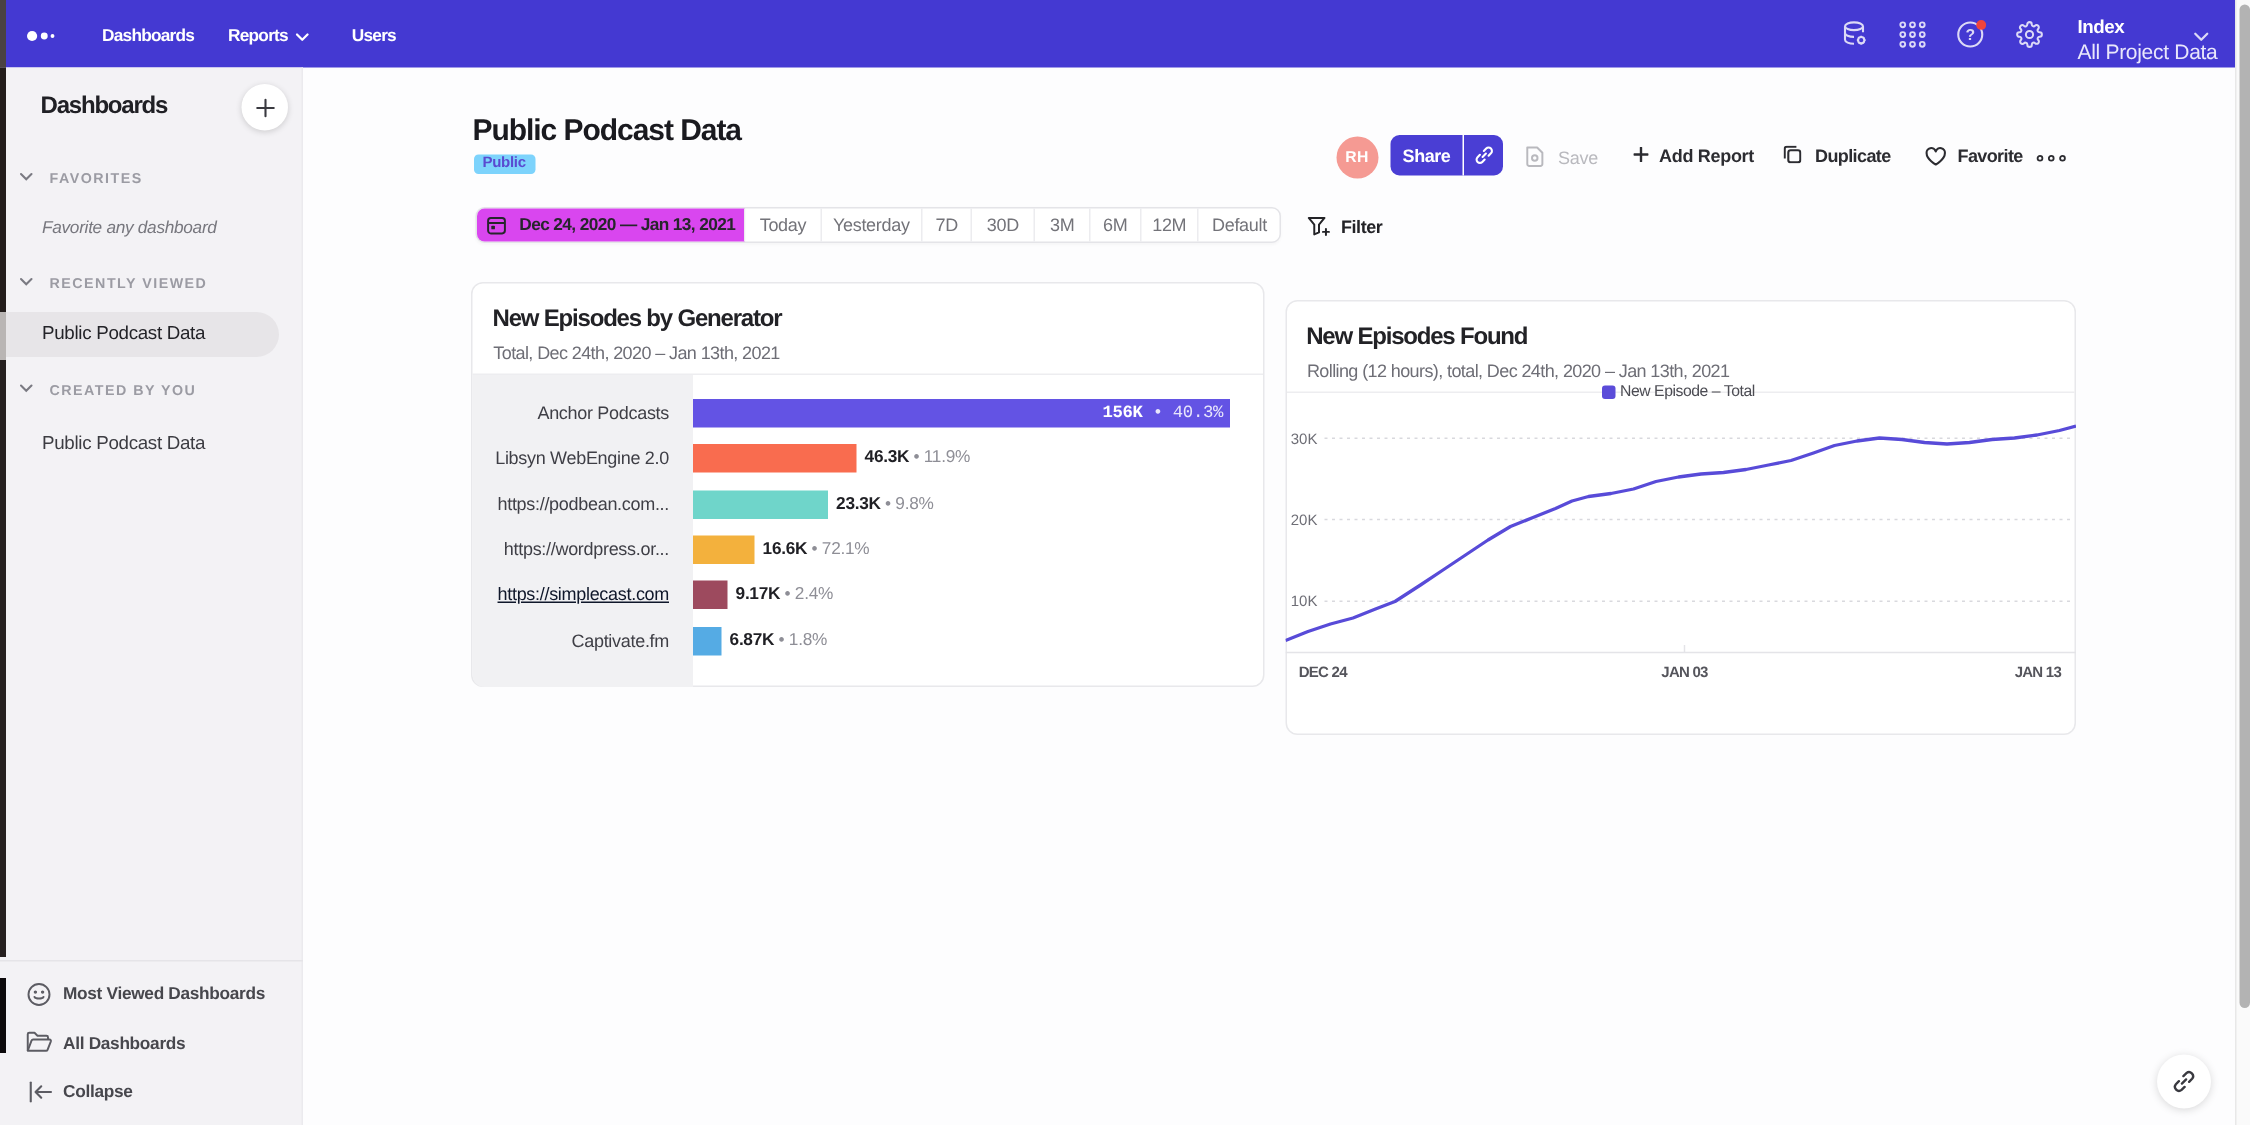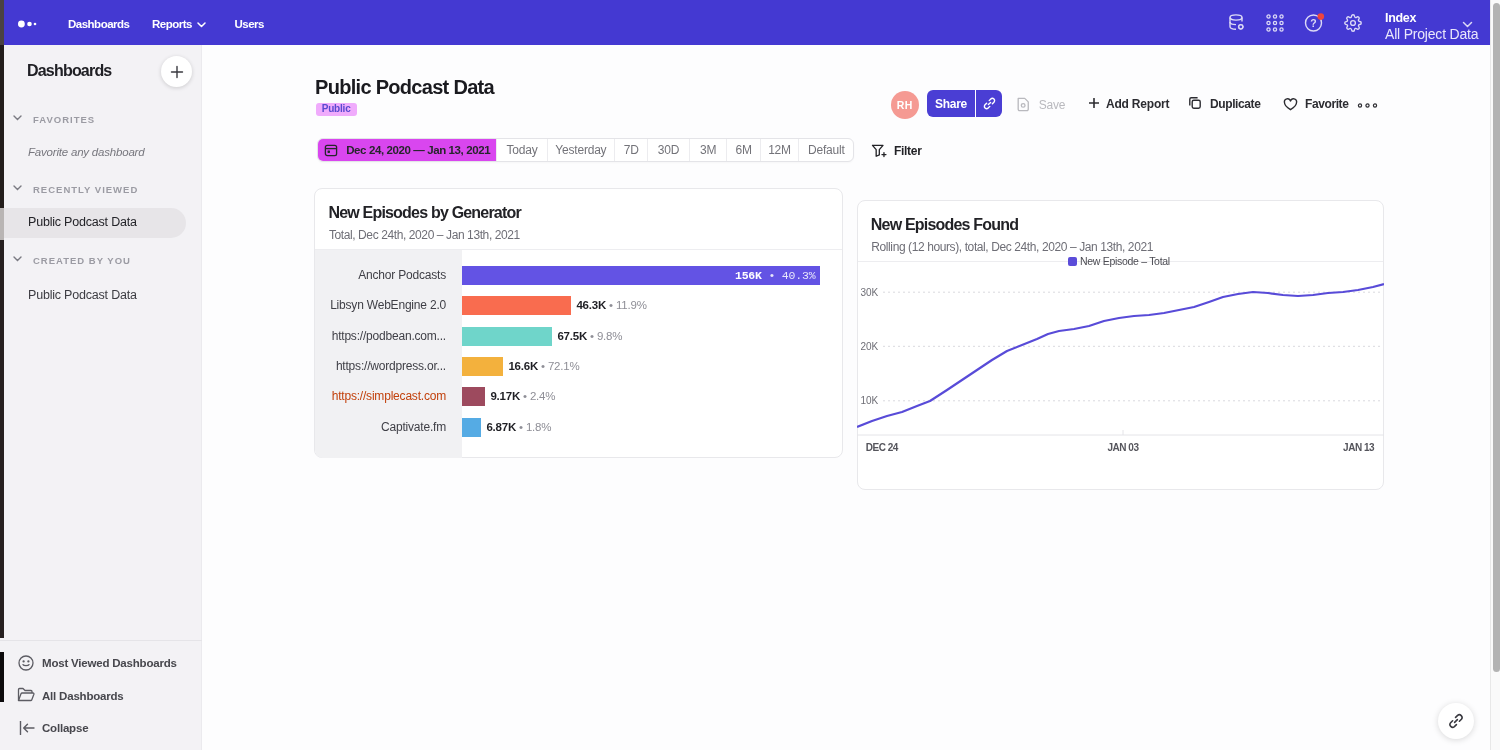--- a/index.html
+++ b/index.html
@@ -127,21 +127,21 @@
   </svg>
   <div class="abs" style="left:42px; top:645px; font-size:11.5px; font-weight:bold; letter-spacing:-0.2px; color:#47474d;">All Dashboards</div>
   <svg class="abs" style="left:19px; top:676px;" width="16" height="14" viewBox="0 0 16 14" fill="none" stroke="#5c5c63" stroke-width="1.4">
     <path d="M1.5 0.5 V13.5" stroke-linecap="round"></path>
     <path d="M15 7 H5 M8.5 3.2 L4.7 7 L8.5 10.8" stroke-linecap="round" stroke-linejoin="round"></path>
   </svg>
   <div class="abs" style="left:42px; top:677px; font-size:11.5px; font-weight:bold; letter-spacing:-0.2px; color:#47474d;">Collapse</div>
 </div>
 
 <div class="abs" style="left:315px; top:76px; font-size:20px; font-weight:bold; letter-spacing:-0.7px; color:#1a1a1f;">Public Podcast Data</div>
-<div class="abs" style="left:315.7px; top:103px; height:12.5px; padding:0 6px; background:#f0abfc; border-radius:3px; color:#5a4ad0; font-size:10px; font-weight:bold; line-height:12.5px; letter-spacing:-0.2px;">Public</div>
+<div class="abs" style="left:315.7px; top:103px; height:12.5px; padding:0 6px; background:#7dd3fc; border-radius:3px; color:#5a4ad0; font-size:10px; font-weight:bold; line-height:12.5px; letter-spacing:-0.2px;">Public</div>
 
 <div class="abs" style="left:890.7px; top:90.7px; width:28px; height:28px; border-radius:50%; background:#f59a93; color:#fff; font-size:10.5px; font-weight:bold; text-align:center; line-height:28px; letter-spacing:0.3px;">RH</div>
 <div class="abs" style="left:926.7px; top:90.3px; width:75.3px; height:26.7px; background:#4a3ed4; border-radius:6px;">
   <div style="position:absolute; left:0; top:0; width:48.6px; height:26.7px; display:flex; align-items:center; justify-content:center; color:#fff; font-size:12px; font-weight:bold; letter-spacing:-0.3px;">Share</div>
   <div style="position:absolute; left:48.6px; top:0; width:1px; height:26.7px; background:#fff;"></div>
   <svg style="position:absolute; left:56px; top:7px;" width="13" height="13" viewBox="0 0 14 14" fill="none" stroke="#fff" stroke-width="1.5" stroke-linecap="round">
     <path d="M5.8 8.2 L8.2 5.8"></path>
     <path d="M6.7 3.9 L8.4 2.2 a2.4 2.4 0 0 1 3.4 3.4 L10.1 7.3"></path>
     <path d="M7.3 10.1 L5.6 11.8 a2.4 2.4 0 0 1 -3.4 -3.4 L3.9 6.7"></path>
   </svg>
@@ -203,25 +203,25 @@
 
 <div id="bars">
 <div class="abs" style="left:315px; top:265.8px; width:131px; height:19px; font-size:12px; letter-spacing:-0.2px; color:#3f3f46; text-align:right; line-height:19px;">Anchor Podcasts</div>
 <div class="abs" style="left:462.4px; top:265.8px; width:358px; height:19px; background:#6353e4;"></div>
 <div class="abs" style="left:462.4px; top:265.8px; width:353px; height:19px; text-align:right; line-height:19px; font-size:11.5px; letter-spacing:-0.2px; color:#fff;font-family:Liberation Mono, monospace;"><b>156K</b> <span style="color:#e8e6fb;">• 40.3%</span></div>
 <div class="abs" style="left:315px; top:296.2px; width:131px; height:19px; font-size:12px; letter-spacing:-0.2px; color:#3f3f46; text-align:right; line-height:19px;">Libsyn WebEngine 2.0</div>
 <div class="abs" style="left:462.4px; top:296.2px; width:109px; height:19px; background:#f96c4f;"></div>
 <div class="abs" style="left:576.4px; top:296.2px; height:19px; line-height:19px; font-size:11.5px; letter-spacing:-0.2px;"><b style="color:#1f1f24;">46.3K</b> <span style="color:#8e8e96;">• 11.9%</span></div>
 <div class="abs" style="left:315px; top:326.6px; width:131px; height:19px; font-size:12px; letter-spacing:-0.2px; color:#3f3f46; text-align:right; line-height:19px;">https://podbean.com...</div>
 <div class="abs" style="left:462.4px; top:326.6px; width:90px; height:19px; background:#6fd5ca;"></div>
-<div class="abs" style="left:557.4px; top:326.6px; height:19px; line-height:19px; font-size:11.5px; letter-spacing:-0.2px;"><b style="color:#1f1f24;">67.5K</b> <span style="color:#8e8e96;">• 9.8%</span></div>
+<div class="abs" style="left:557.4px; top:326.6px; height:19px; line-height:19px; font-size:11.5px; letter-spacing:-0.2px;"><b style="color:#1f1f24;">23.3K</b> <span style="color:#8e8e96;">• 9.8%</span></div>
 <div class="abs" style="left:315px; top:357.0px; width:131px; height:19px; font-size:12px; letter-spacing:-0.2px; color:#3f3f46; text-align:right; line-height:19px;">https://wordpress.or...</div>
 <div class="abs" style="left:462.4px; top:357.0px; width:41px; height:19px; background:#f3b13d;"></div>
 <div class="abs" style="left:508.4px; top:357.0px; height:19px; line-height:19px; font-size:11.5px; letter-spacing:-0.2px;"><b style="color:#1f1f24;">16.6K</b> <span style="color:#8e8e96;">• 72.1%</span></div>
-<div class="abs" style="left:315px; top:387.4px; width:131px; height:19px; font-size:12px; letter-spacing:-0.2px; color:#c2410c; text-align:right; line-height:19px;">https://simplecast.com</div>
+<div class="abs" style="left:315px; top:387.4px; width:131px; height:19px; font-size:12px; letter-spacing:-0.2px; color:#0f172a; text-align:right; line-height:19px;text-decoration:underline;">https://simplecast.com</div>
 <div class="abs" style="left:462.4px; top:387.4px; width:23px; height:19px; background:#9d4a5e;"></div>
 <div class="abs" style="left:490.4px; top:387.4px; height:19px; line-height:19px; font-size:11.5px; letter-spacing:-0.2px;"><b style="color:#1f1f24;">9.17K</b> <span style="color:#8e8e96;">• 2.4%</span></div>
 <div class="abs" style="left:315px; top:417.8px; width:131px; height:19px; font-size:12px; letter-spacing:-0.2px; color:#3f3f46; text-align:right; line-height:19px;">Captivate.fm</div>
 <div class="abs" style="left:462.4px; top:417.8px; width:19px; height:19px; background:#55abe4;"></div>
 <div class="abs" style="left:486.4px; top:417.8px; height:19px; line-height:19px; font-size:11.5px; letter-spacing:-0.2px;"><b style="color:#1f1f24;">6.87K</b> <span style="color:#8e8e96;">• 1.8%</span></div>
 </div>
 
 <div class="card" style="left:856.8px; top:188.3px; width:526.8px; height:290px;margin-top:12px;">
   <div class="cardtitle" style="position:absolute; left:13px; top:15px;">New Episodes Found</div>
   <div class="cardsub" style="position:absolute; left:13.5px; top:39px;">Rolling (12 hours), total, Dec 24th, 2020 – Jan 13th, 2021</div>

